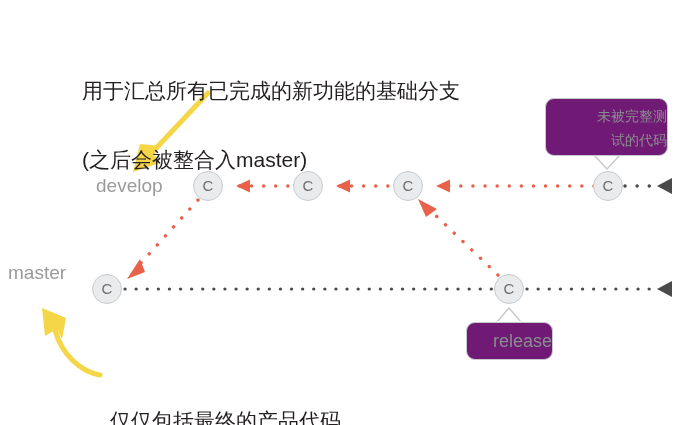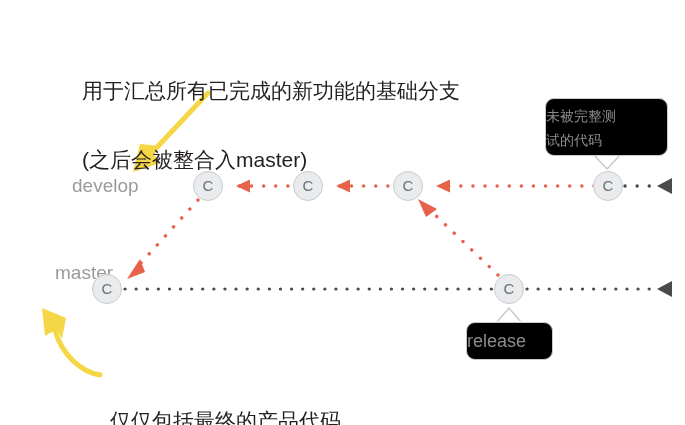--- a/index.html
+++ b/index.html
@@ -32,22 +32,22 @@
   #note-top { left: 82px; top: 33px; }
   #note-bottom { left: 110px; top: 363px; }
 
   .branch-label {
     position: absolute;
     color: #9b9b9b;
     font-size: 19px;
     line-height: 19px;
     white-space: nowrap;
   }
-  #label-develop { left: 72px; top: 176px; }
-  #label-master  { left: 8px;  top: 263px; margin-left: 47px; }
+  #label-develop { left: 96px; top: 176px; }
+  #label-master  { left: 8px;  top: 263px; }
 
   .commit {
     position: absolute;
     width: 30px;
     height: 30px;
     margin-left: -15px;
     margin-top: -15px;
     border-radius: 50%;
     background: #e9ebed;
     border: 1.5px solid #c7cbce;
@@ -56,23 +56,23 @@
     font-size: 15px;
     line-height: 27px;
     text-align: center;
   }
 
   .callout {
     position: absolute;
     box-sizing: border-box;
     border: 1.5px solid #c7cbce;
     border-radius: 9px;
-    background: #000000;
+    background: #701a75;
     color: #8a8d8f;
-    text-align: left;
+    text-align: right;
   }
   #callout-untested {
     left: 545px; top: 98px;
     width: 123px; height: 58px;
     font-size: 14px;
     line-height: 24px;
     padding-top: 5px;
   }
   #callout-release {
     left: 466px; top: 322px;

